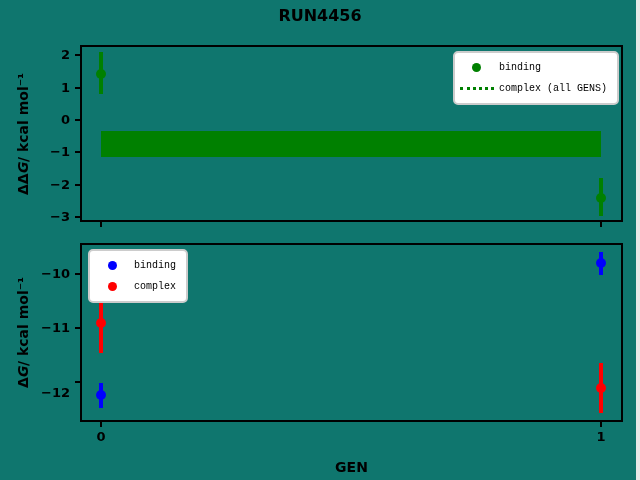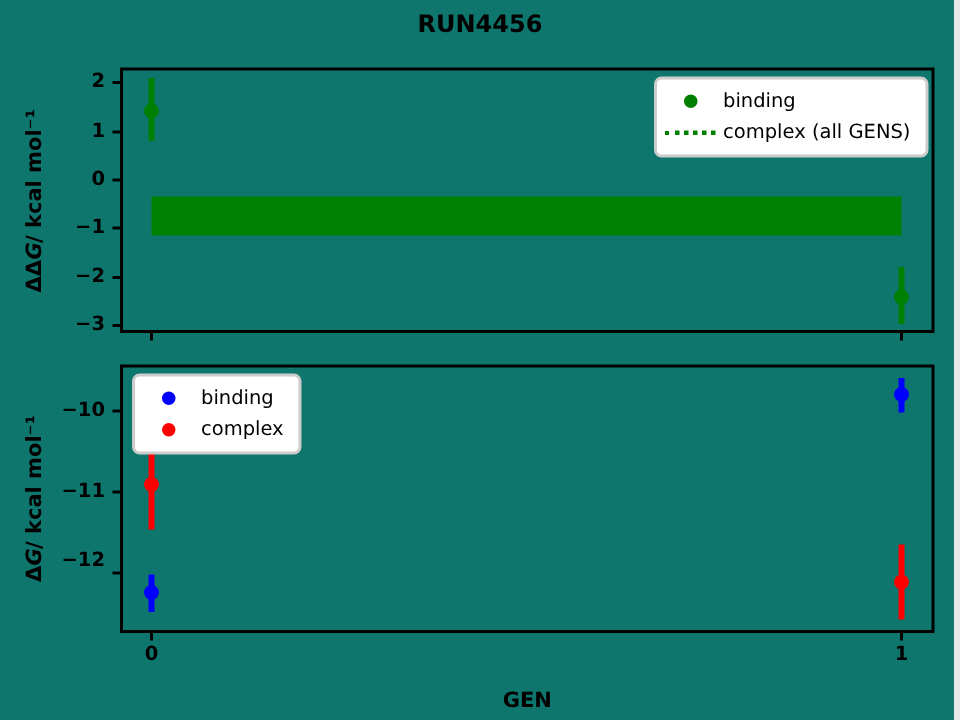--- a/index.html
+++ b/index.html
@@ -38,21 +38,21 @@
   .errbar { position:absolute; width:4px; }
   .marker { position:absolute; width:10px; height:10px; border-radius:50%; }
   .legend {
     position:absolute; background:#ffffff; border:2px solid #cccccc;
     border-radius:5px; padding:4px 10px 4px 0; z-index:5;
   }
   .legend-row { display:flex; align-items:center; height:21px; white-space:nowrap; }
   .lmark { width:44px; display:flex; align-items:center; justify-content:center; flex:none; }
   .ldot { width:9px; height:9px; border-radius:50%; }
   .lline { width:34px; height:0; border-top:3px dotted; }
-  .llabel { font-size:13px; }
+  .llabel { font-size:10px;font-family:Liberation Mono, monospace; }
 </style>
 </head>
 <body>
 
 <div class="figure">
   <div class="fig-title">RUN4456</div>
 
   <div class="axes" id="axes0" style="left:80px; top:45px; width:543px; height:177px;">
     <div class="ylabel">
       <span>ΔΔ</span>
@@ -101,21 +101,21 @@
         <span class="var">G</span>
         <span> / kcal mol⁻¹</span>
     </div>
     <div class="xlabel" style="top:204px;margin-top:12px;">GEN</div>
     <div class="spines"></div>
   <div class="ytick-mark" style="top: 29.8248px;"></div>
       <div class="ytick-label" style="top: 21.8248px;">−10</div>
       <div class="ytick-mark" style="top: 83.9033px;"></div>
       <div class="ytick-label" style="top: 75.9033px;">−11</div>
       <div class="ytick-mark" style="top: 137.982px;"></div>
-      <div class="ytick-label" style="top: 122px;">−12</div>
+      <div class="ytick-label" style="top: 141px;">−12</div>
       <div class="xtick-mark" style="left: 20px; top: 179px;"></div>
       <div class="xtick-label" style="left: 1px; top: 185px;">0</div>
       <div class="xtick-mark" style="left: 520px; top: 179px;"></div>
       <div class="xtick-label" style="left: 501px; top: 185px;">1</div>
       <div class="errbar" style="left: 19px; top: 140.063px; height: 24.8761px; background: rgb(0, 0, 255);"></div>
       <div class="marker" style="left: 16px; top: 146.961px; background: rgb(0, 0, 255);"></div>
       <div class="errbar" style="left: 519px; top: 8.65257px; height: 23.2538px; background: rgb(0, 0, 255);"></div>
       <div class="marker" style="left: 516px; top: 15.0091px; background: rgb(0, 0, 255);"></div>
       <div class="errbar" style="left: 19px; top: 54.6193px; height: 55.1601px; background: rgb(255, 0, 0);"></div>
       <div class="marker" style="left: 16px; top: 75.0363px; background: rgb(255, 0, 0);"></div>

